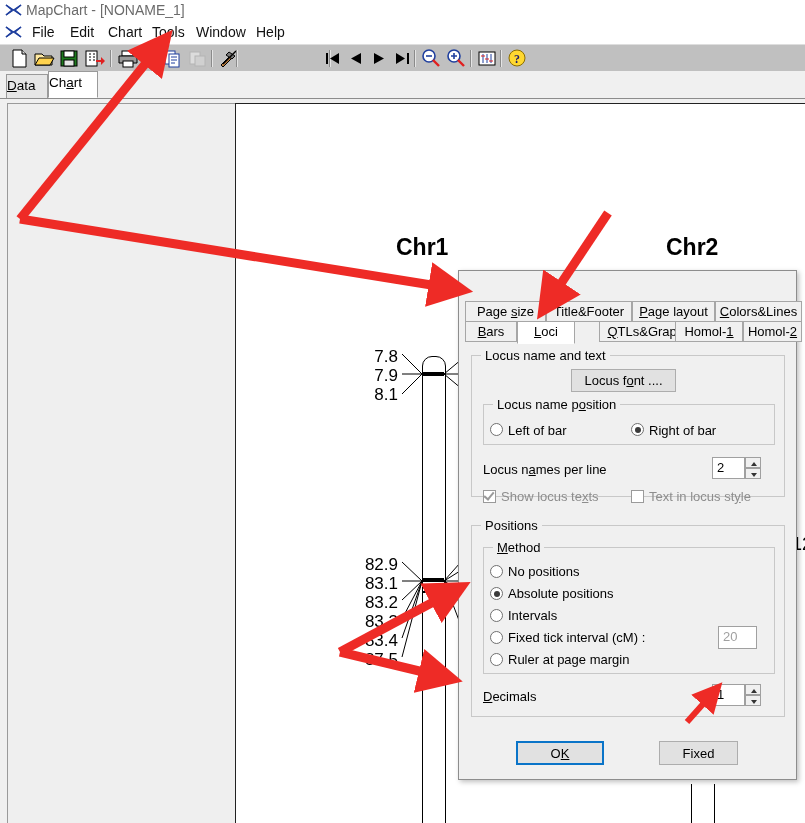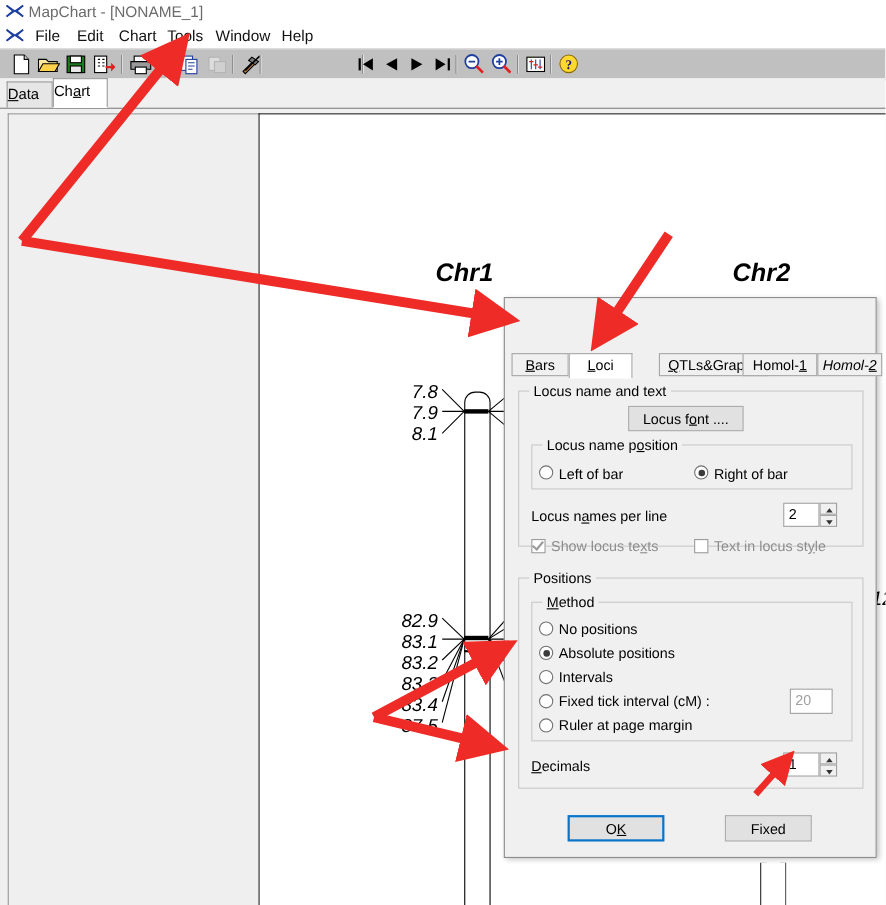--- a/index.html
+++ b/index.html
@@ -27,21 +27,21 @@
   .zoomsel .lbl{position:absolute;left:6px;top:3px;}
   .zoomsel .chev{position:absolute;right:7px;top:6px;width:9px;height:9px;}
   
   #tabstrip{position:absolute;left:0;top:71px;width:805px;height:27px;background:#f0f0f0;
             border-bottom:1px solid #9a9a9a;}
   .wtab{position:absolute;bottom:0;height:24px;font-size:13.5px;background:#e6e6e6;
         border:1px solid #9a9a9a;border-bottom:none;padding:3px 11px 0 0;box-sizing:border-box;}
   .wtab.active{background:#ffffff;height:27px;border-bottom:1px solid #ffffff;z-index:4;}
   
   #client{position:absolute;left:0;top:98px;width:805px;height:725px;background:#f0f0f0;
-          border-top:1px solid #8c8c8c;font-style:italic;}
+          border-top:1px solid #8c8c8c;}
   #leftpane{position:absolute;left:7px;top:4px;width:228px;height:721px;background:#efefef;
             border:1px solid #9a9a9a;border-right:none;}
   #page{position:absolute;left:235px;top:4px;width:570px;height:721px;background:#ffffff;
         border:1px solid #222;border-right:none;}
   
   .chrlabel{position:absolute;font-weight:bold;font-size:23px;color:#000;letter-spacing:0px;}
   .poslbl{position:absolute;font-size:17px;color:#000;text-align:right;width:44px;}
   .bar{position:absolute;background:#fff;border:1.5px solid #000;}
   .bandblk{position:absolute;background:#000;}
   
@@ -293,27 +293,33 @@
     </svg>
 
     <div style="position:absolute;left:556px;top:430px;font-size:18px;">12</div>
 
     <div class="bar" style="left:455px;top:680px;width:22px;height:48px;border-radius:0 0 11px 11px;border-top:none;"></div>
   </div>
 </div>
 
 <div id="dialog">
 
+  <div class="tabrow" style="top:30px;">
+    <div class="dtab" style="left:0px;width:81px;"><span class="u2">Page <span class="u">s</span>ize</span></div>
+    <div class="dtab" style="left:81px;width:86px;"><span>Title&amp;Footer</span></div>
+    <div class="dtab" style="left:167px;width:83px;"><span class="u">P</span>age layout</div>
+    <div class="dtab" style="left:250px;width:87px;"><span class="u">C</span>olors&amp;Lines</div>
+  </div>
 
   <div class="tabrow" style="top:50px;height:23px;">
     <div class="dtab" style="left:0px;width:52px;"><span class="u">B</span>ars</div>
     <div class="dtab sel" style="left:52px;width:58px;"><span class="u">L</span>oci</div>
     <div class="dtab" style="left:110px;width:100px;margin-left:24px;"><span class="u">Q</span>TLs&amp;Graphs</div>
     <div class="dtab" style="left:210px;width:68px;">Homol-<span class="u">1</span></div>
-    <div class="dtab" style="left:278px;width:59px;font-style:italic;">Homol-<span class="u">2</span></div>
+    <div class="dtab" style="left:278px;width:59px;">Homol-<span class="u">2</span></div>
   </div>
 
   <div class="gbox" style="left:12px;top:84px;width:312px;height:140px;"></div>
   <div class="glabel" style="left:22px;top:77px;">Locus name and text</div>
 
   <div class="btn" style="left:112px;top:98px;width:105px;height:23px;padding-top:3px;background:#e1e1e1;">
     <span>Locus f<span class="u">o</span>nt ....</span>
   </div>
 
   <div class="gbox" style="left:24px;top:133px;width:290px;height:39px;"></div>

